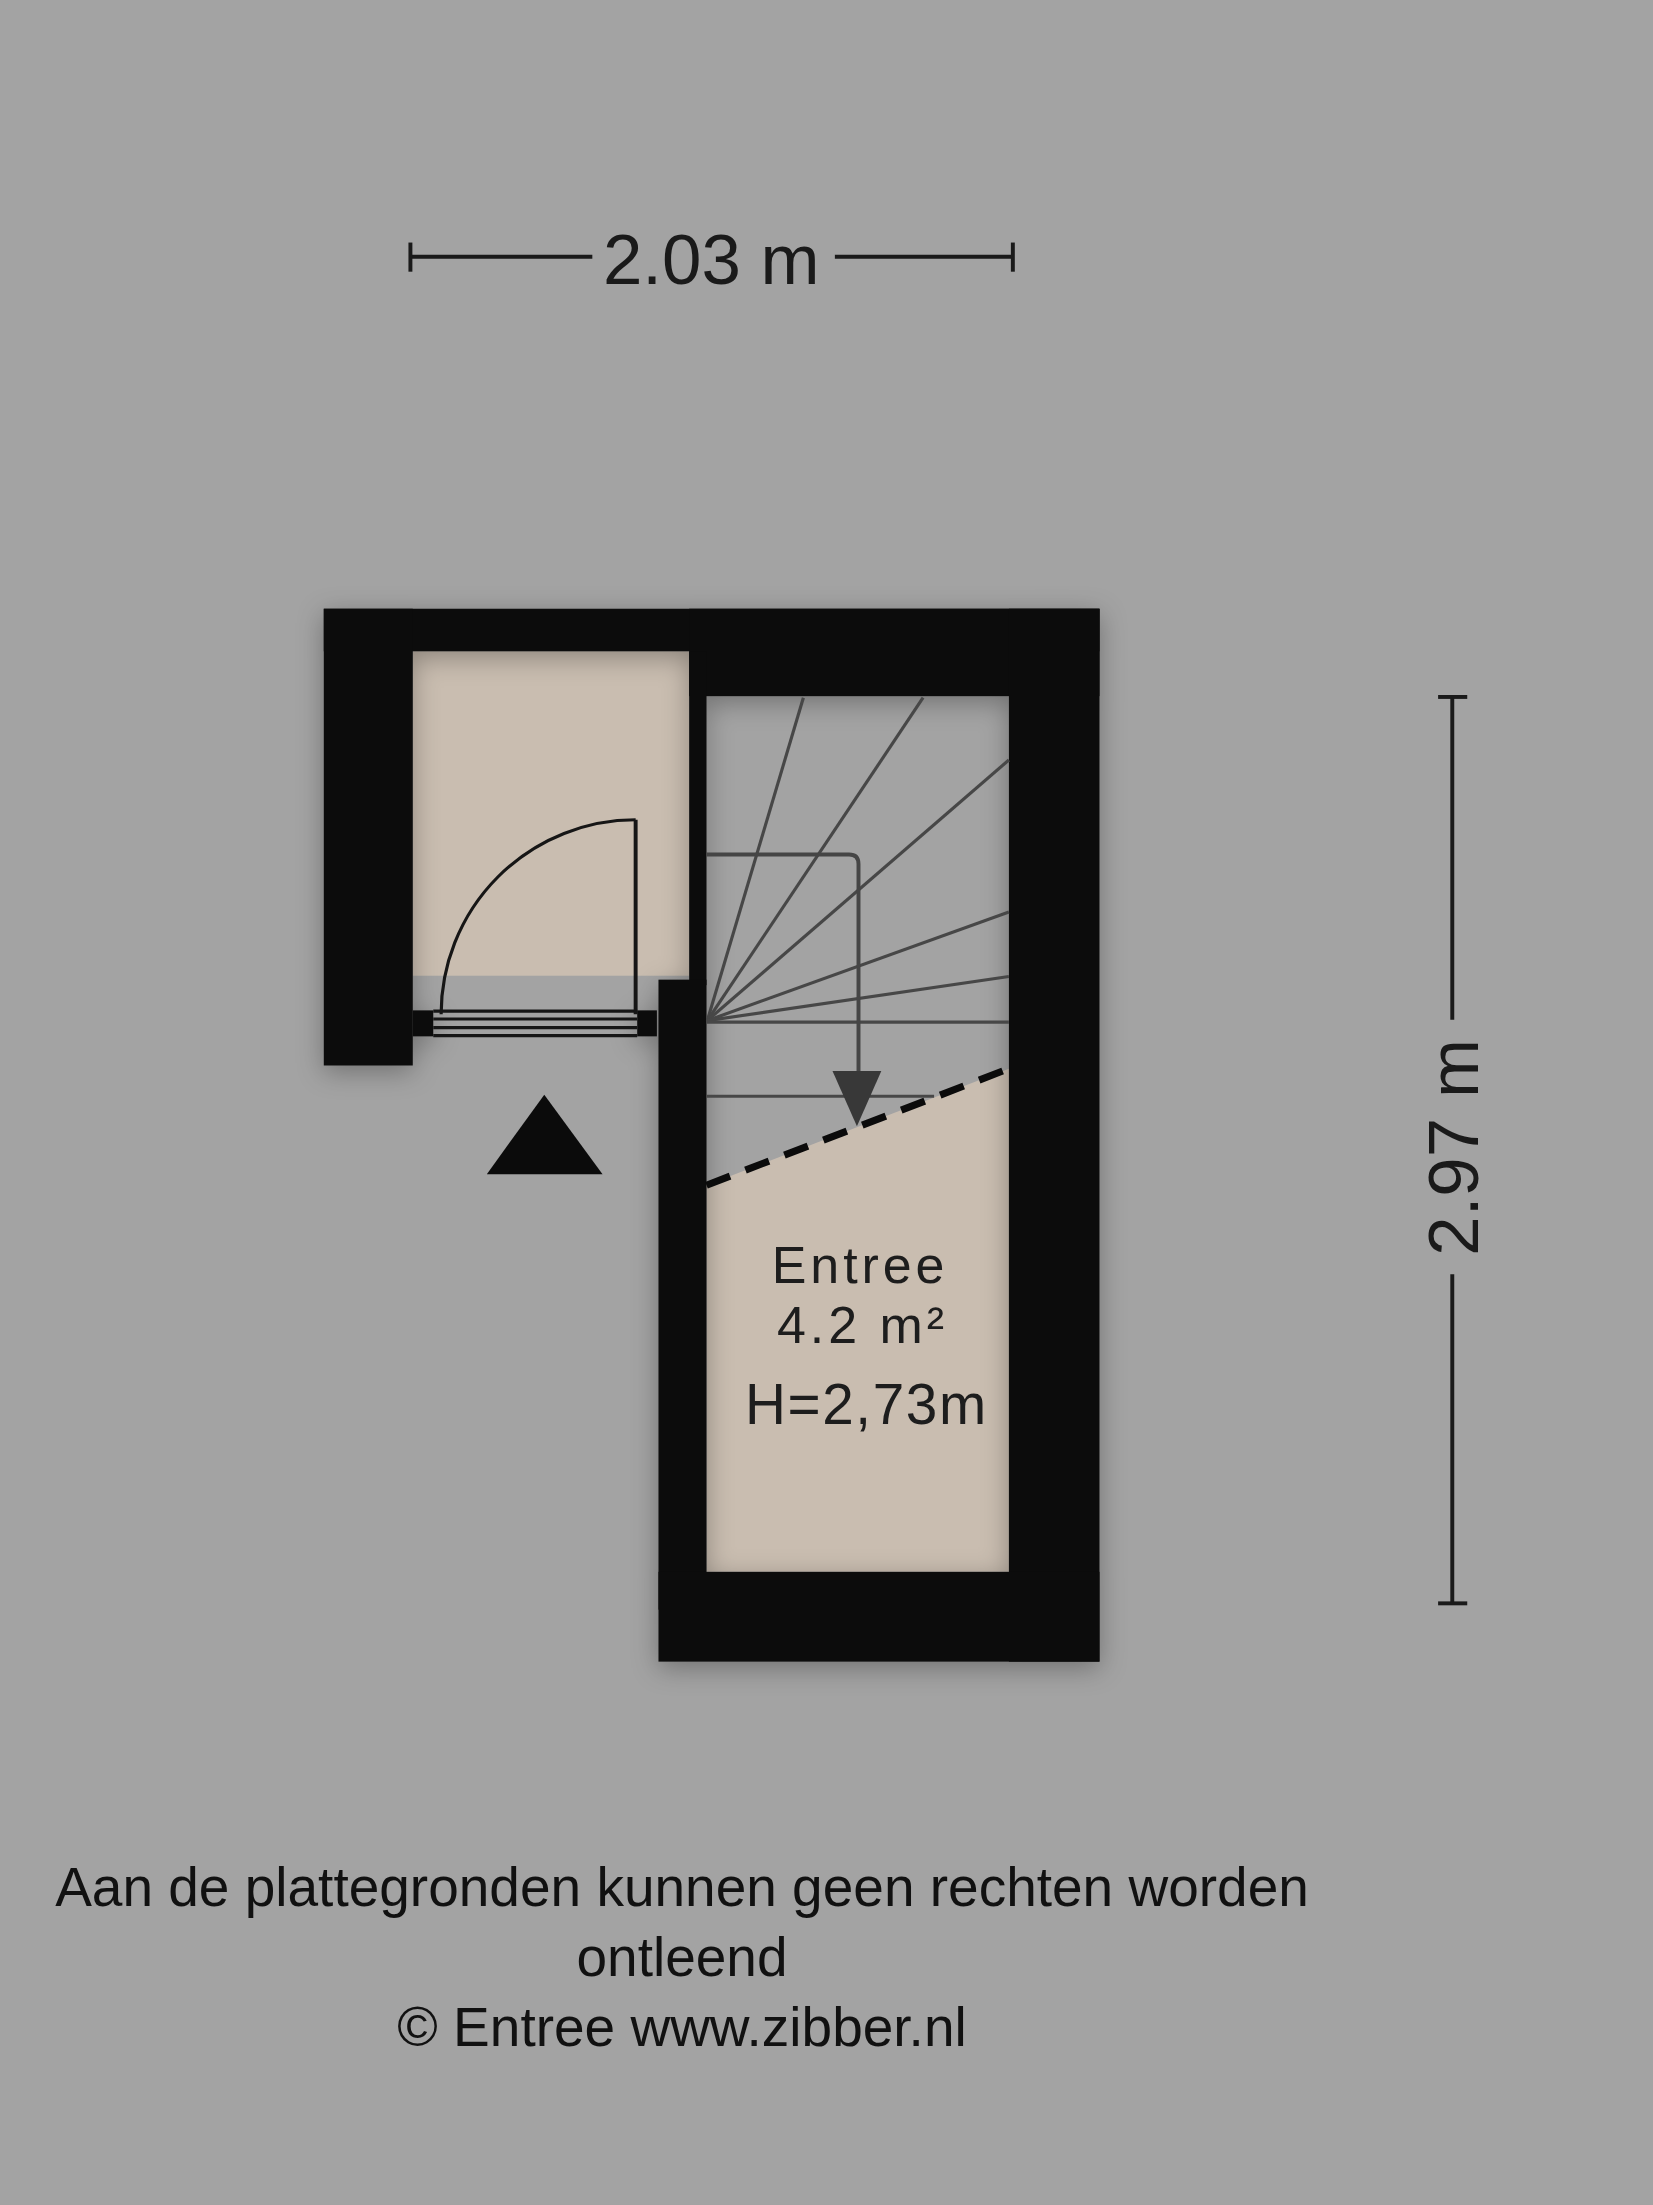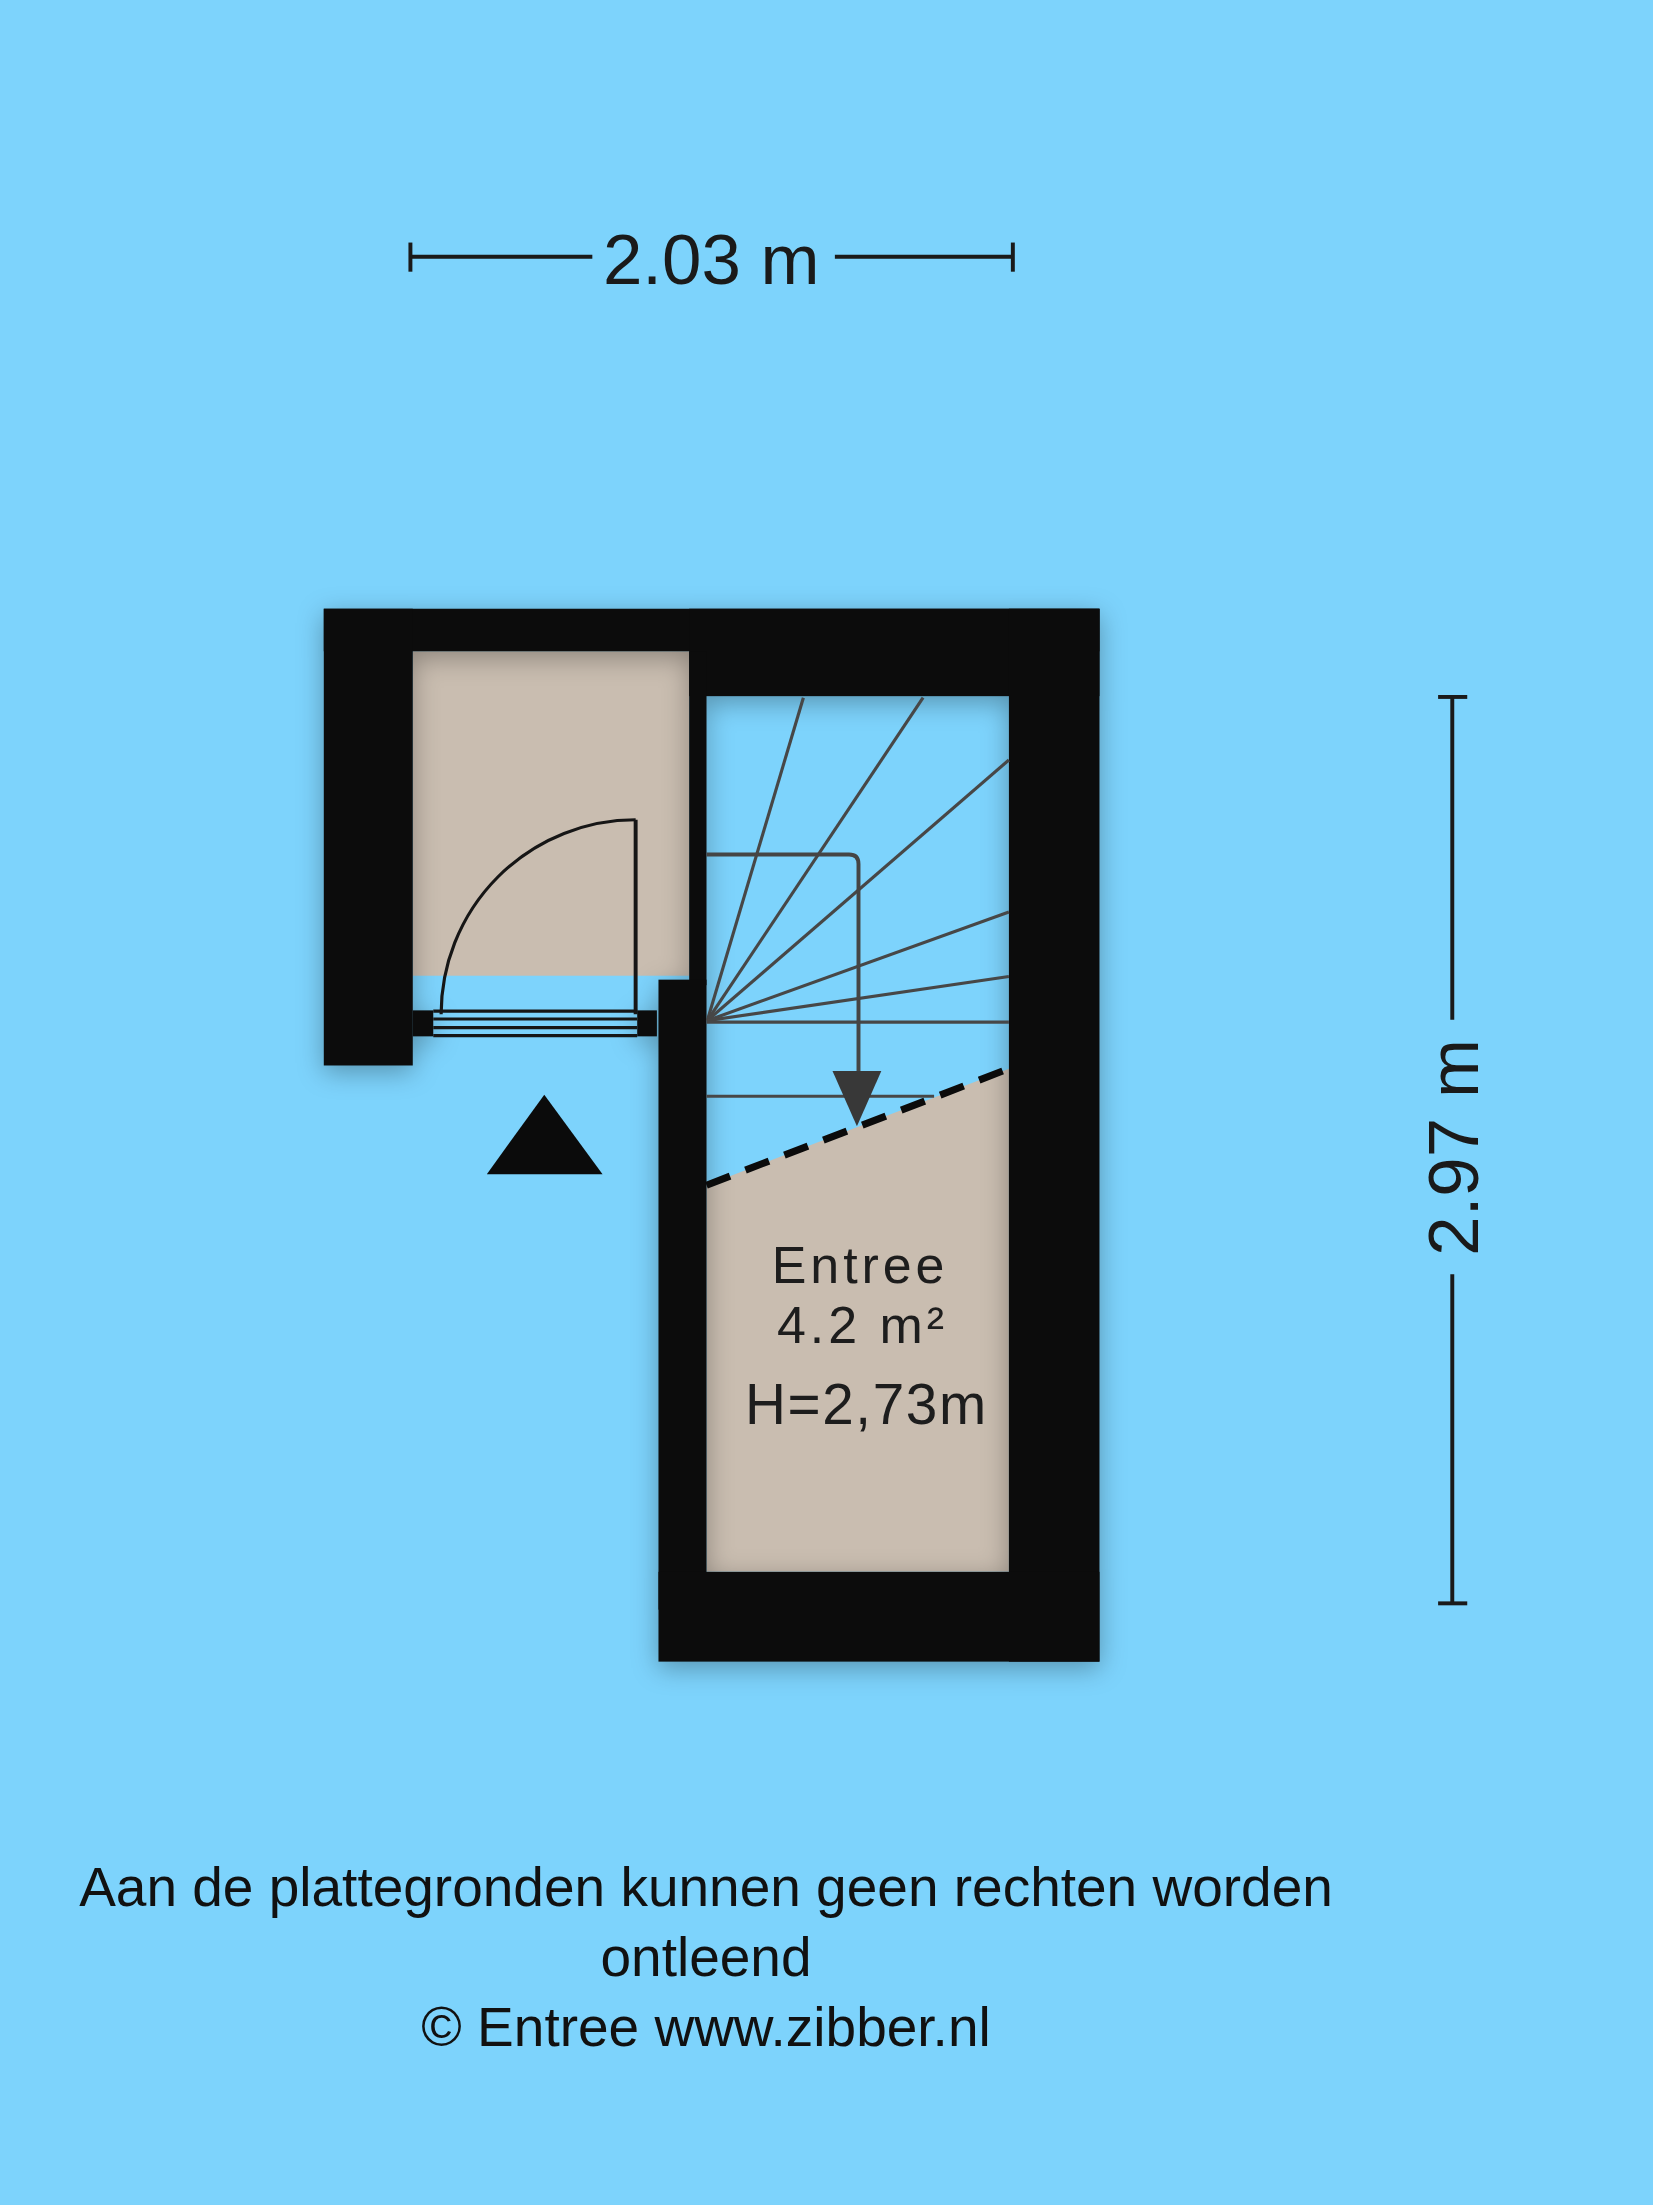--- a/index.html
+++ b/index.html
@@ -1,33 +1,33 @@
 <!DOCTYPE html>
 <html style="font-size:12.6px"><head>
 <meta charset="utf-8">
 <style>
   html,body{margin:0;padding:0;background:#fff;}
   .canvas{
     position:relative;
     width:1654px;height:2205px;
-    background:#7dd3fc;
+    background:#a3a3a3;
     font-family:"Liberation Sans", sans-serif;
     overflow:hidden;
   }
   .plan-svg{position:absolute;left:0;top:0;width:1654px;height:2205px;}
   .walls{filter:drop-shadow(0 8px 16px rgba(0,0,0,0.30));}
   .dim-text{font-size:90px;fill:#1a1a1a;}
   .room-name{font-size:66px;letter-spacing:5px;fill:#1d1d1d;}
   .room-area{font-size:66px;letter-spacing:5px;fill:#1d1d1d;}
   .room-height{font-size:72px;letter-spacing:2px;fill:#1d1d1d;}
   svg text{text-anchor:middle;dominant-baseline:central;}
   .footer{
     position:absolute;left:0;top:1852px;width:1364px;
     text-align:center;color:#111111;
-    font-size:55px;line-height:70px;margin-left:24px;
+    font-size:55px;line-height:70px;
   }
 </style>
 </head>
 <body>
 
 <div class="canvas">
 
   <svg class="plan-svg" viewBox="0 0 2100 2800">
 
     <g fill="#c9bdb0">

